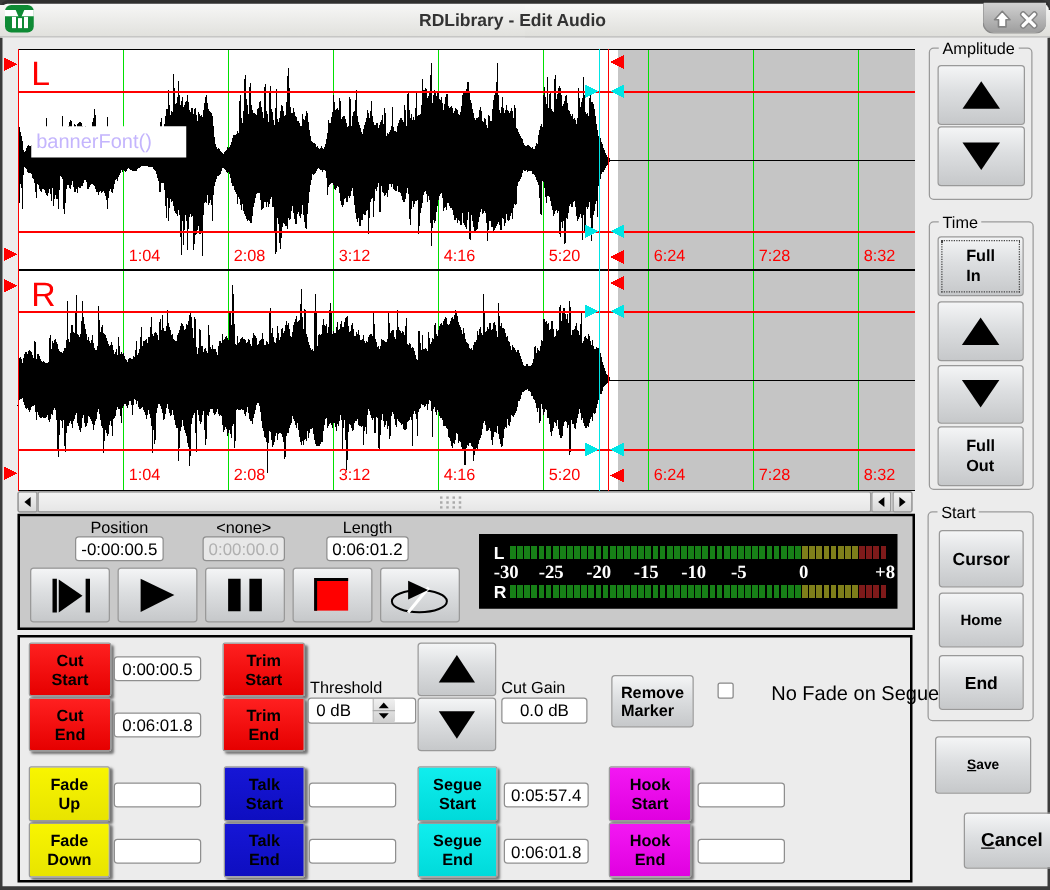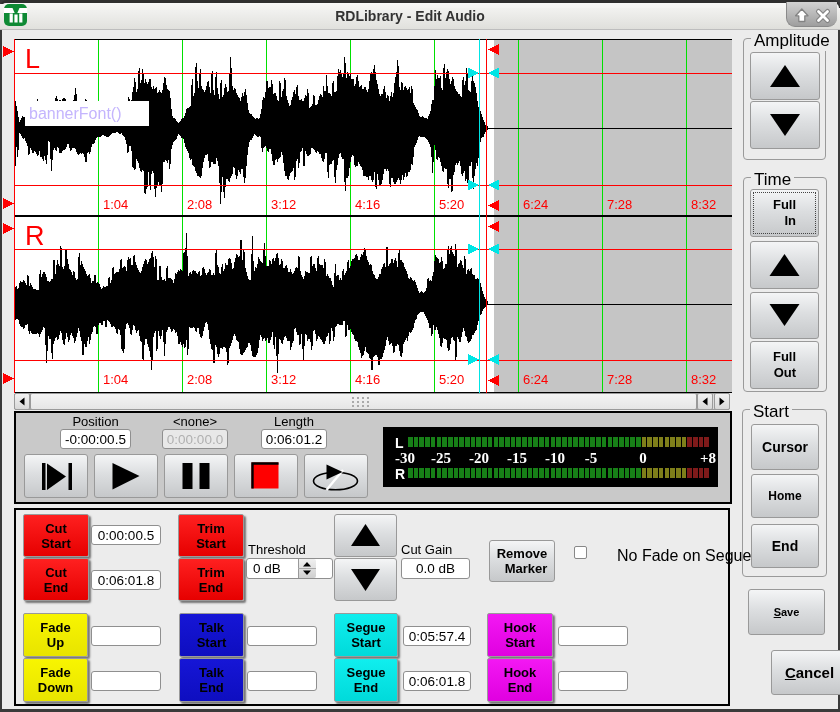--- a/index.html
+++ b/index.html
@@ -1,24 +1,24 @@
 <!DOCTYPE html>
 <html><head><meta charset="utf-8"><style>
 * { margin:0; padding:0; box-sizing:border-box; }
 body { width:840px; height:712px; position:relative; overflow:hidden;
        background:#3a3a3a; font-family:"Liberation Sans",sans-serif; }
 .abs { position:absolute; }
 .btn { position:absolute; background:linear-gradient(to bottom,#f4f5f6,#dcdee0 45%,#c6c8ca);
        border:1px solid #999; border-radius:3px; color:#000;
-       display:flex; align-items:center; justify-content:center; text-align:right; }
+       display:flex; align-items:center; justify-content:center; text-align:left; }
 .fld { position:absolute; background:#fff; border:1px solid #8f8f8f; border-radius:3px;
        font-size:13.5px; color:#000; display:flex; align-items:center; justify-content:center; }
 .grp { position:absolute; border:1px solid #9a9a9a; border-radius:4px; }
 .grp > span { position:absolute; top:-8px; left:7px; background:#ececec; padding:0 3px;
-       font-size:17px; color:#000; }
+       font-size:13px; color:#000; }
 .cbtn { position:absolute; border:1px solid #9a9a9a; border-radius:2px;
         box-shadow:2px 2px 2px rgba(0,0,0,0.5); color:#000; font-weight:bold; font-size:13px;
         line-height:15px; display:flex; align-items:center; justify-content:center; text-align:center; }
 .lbl { position:absolute; font-size:13px; color:#000; }
 </style></head><body>
 
 <div class="abs" style="left:0;top:0;width:840px;height:30px;background:#2f2f2f;border-radius:7px 7px 0 0"></div>
 <div class="abs" style="left:1px;top:3px;width:838px;height:27px;background:linear-gradient(to bottom,#f8f8f7,#e9e9e6 70%,#dededa);border-radius:5px 5px 0 0"></div>
 <div class="abs" style="left:0;top:8px;width:840px;height:22px;background:linear-gradient(to bottom,#f2f2f0,#dededa)"></div>
 <div class="abs" style="left:0;top:4px;width:420px;height:26px;background:linear-gradient(to bottom,#f6f6f5,#e0e0dc)"></div>

